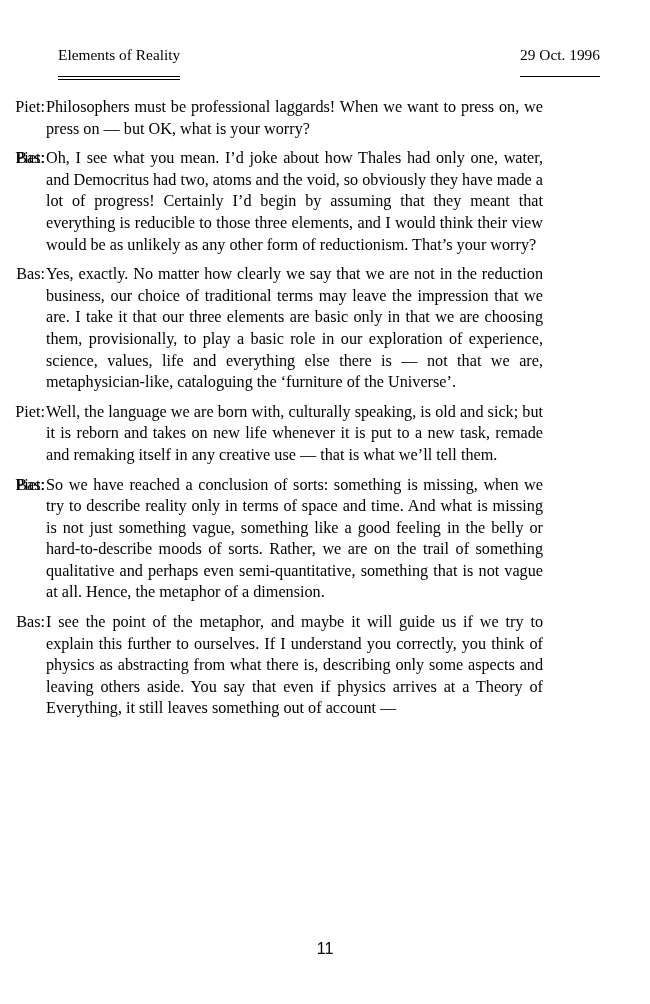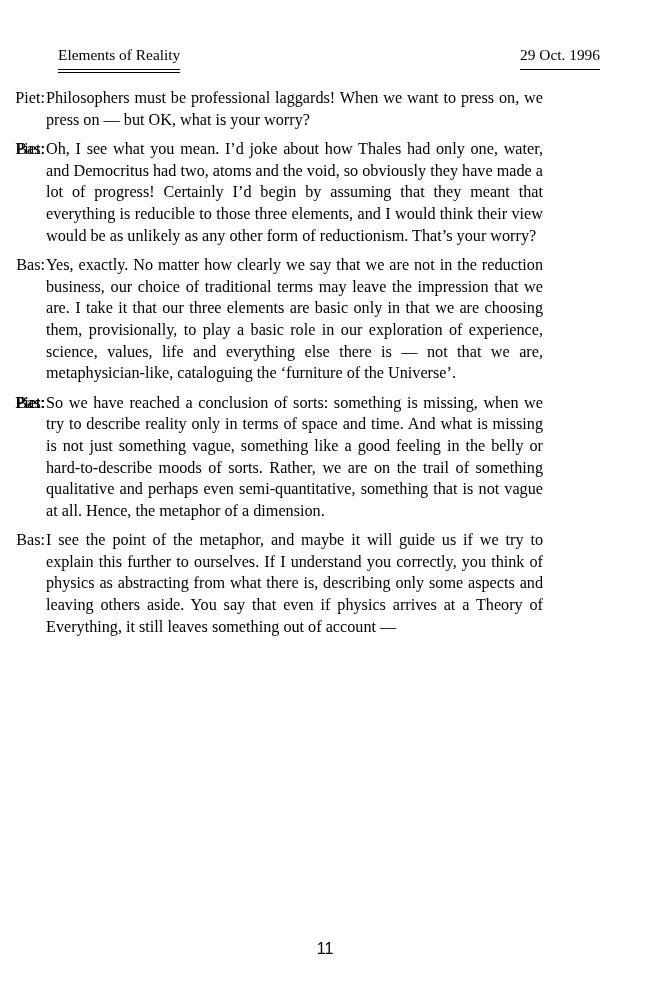--- a/index.html
+++ b/index.html
@@ -16,23 +16,23 @@
   }
   .hdr-title {
     border-bottom: 1px solid #000;
     padding-bottom: 1px;
     position: relative;
   }
   .hdr-title::after {
     content: ""; position: absolute; left: 0; right: 0; bottom: -4px;
     border-bottom: 1px solid #000;
   }
-  .hdr-date { border-bottom: 1px solid #000; padding-bottom: 5px; }
+  .hdr-date { border-bottom: 1px solid #000; padding-bottom: 12px; }
   .dialogue {
-    position: absolute; top: 88px; left: 0; width: 600px;
+    position: absolute; top: 97px; left: 0; width: 600px;
   }
   .turn {
     position: relative; margin-bottom: 8px;
     font-family: "Liberation Serif", serif;
     font-size: 16.2px; line-height: 21.6px;
   }
   .speaker {
     position: absolute; right: 555px; top: 0;
     white-space: nowrap;
   }
@@ -65,20 +65,21 @@
   <div class="turn">
     <span class="speaker">Piet:</span>
     <div class="speech">Oh, I see what you mean.  I’d joke about how Thales had only one, water, and Democritus had two, atoms and the void, so obviously they have made a lot of progress!  Certainly I’d begin by assuming that they meant that everything is reducible to those three elements, and I would think their view would be as unlikely as any other form of reductionism.  That’s your worry?</div>
   </div>
   <div class="turn">
     <span class="speaker">Bas:</span>
     <div class="speech">Yes, exactly.  No matter how clearly we say that we are not in the reduction business, our choice of traditional terms may leave the impression that we are.  I take it that our three elements are basic only in that we are choosing them, provisionally, to play a basic role in our exploration of experience, science, values, life and everything else there is — not that we are, metaphysician-like, cataloguing the ‘furniture of the Universe’.</div>
   </div>
   <div class="turn">
     <span class="speaker">Piet:</span>
+    <div class="speech">Well, the language we are born with, culturally speaking, is old and sick; but it is reborn and takes on new life whenever it is put to a new task, remade and remaking itself in any creative use — that is what we’ll tell them.</div>
   </div>
   <div class="turn">
     <span class="speaker">Bas:</span>
   </div>
   <div class="turn">
     <span class="speaker">Piet:</span>
     <div class="speech">So we have reached a conclusion of sorts: something is missing, when we try to describe reality only in terms of space and time.  And what is missing is not just something vague, something like a good feeling in the belly or hard-to-describe moods of sorts.  Rather, we are on the trail of something qualitative and perhaps even semi-quantitative, something that is not vague at all.  Hence, the metaphor of a dimension.</div>
   </div>
   <div class="turn">
     <span class="speaker">Bas:</span>

